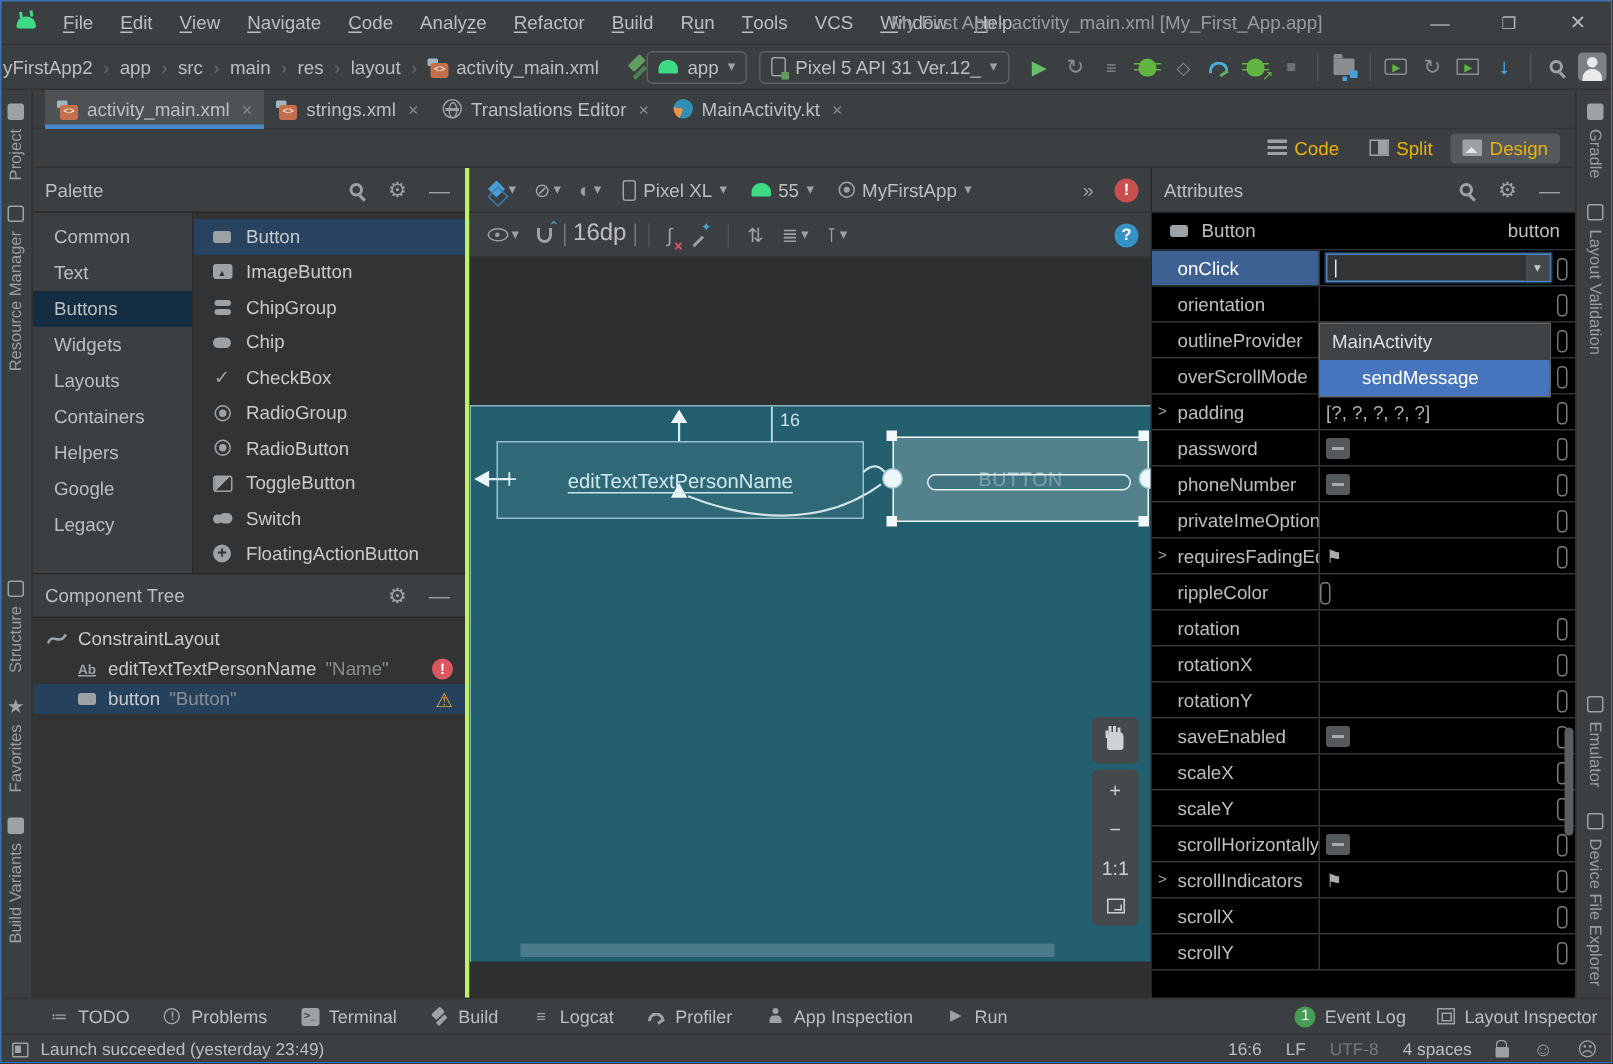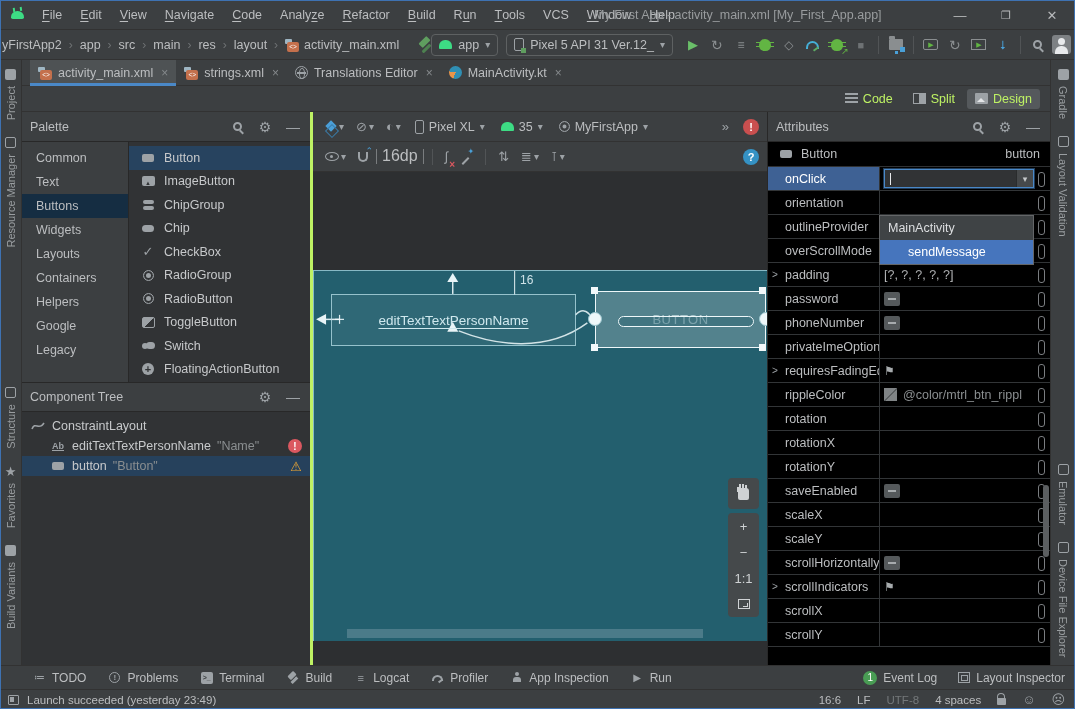--- a/index.html
+++ b/index.html
@@ -79,21 +79,21 @@
   .fi { width:14px; height:14px; position:relative; display:inline-block; }
   .fi-layout::before { content:""; position:absolute; left:0; top:1px; width:7px; height:5px; background:#9fb6c3; border-radius:1px; }
   .fi-layout::after { content:"<>"; position:absolute; left:2px; top:4px; width:12px; height:10px; background:#c4704c; border-radius:2px; color:#fff; font-size:6.5px; display:flex; align-items:center; justify-content:center; }
   .fi-globe { border:1.5px solid #9da2a6; border-radius:50%; width:13px; height:13px; }
   .fi-globe::before { content:""; position:absolute; left:1px; right:1px; top:5px; height:1.5px; background:#9da2a6; }
   .fi-globe::after { content:""; position:absolute; left:3.5px; top:0.5px; width:4px; height:9.5px; border:1.5px solid #9da2a6; border-radius:50%; }
   .fi-kotlin { border-radius:50%; width:13px; height:13px; background:conic-gradient(from 200deg,#e8954a 0 80deg,#2f8fb4 80deg 360deg); }
 
   
   .moderow { height:26px; background:#3c3f41; display:flex; align-items:center; justify-content:flex-end; gap:4px; padding-right:10px; border-bottom:1px solid #323232; }
-  .mbtn { display:flex; align-items:center; gap:5px; padding:3px 8px; border-radius:3px; color:#bef264; font-size:12.5px; }
+  .mbtn { display:flex; align-items:center; gap:5px; padding:3px 8px; border-radius:3px; color:#eab308; font-size:12.5px; }
   .mbtn.sel { background:#55595c; }
   .mico { width:13px; height:11px; display:inline-block; }
   .mico-code { background:linear-gradient(#9da2a6 0 2px,transparent 2px 4px,#9da2a6 4px 6px,transparent 6px 8px,#9da2a6 8px 10px,transparent 10px); }
   .mico-split { background:linear-gradient(90deg,transparent 0 45%,#9da2a6 45% 100%); border:1.5px solid #9da2a6; }
   .mico-design { background:#9da2a6; border-radius:1px; position:relative; }
   .mico-design::after { content:""; position:absolute; left:2px; bottom:2px; border-left:4px solid transparent; border-right:4px solid transparent; border-bottom:4px solid #e4e6e8; }
 
   
   .workspace { flex:1; display:flex; min-height:0; }
 
@@ -564,21 +564,21 @@
               </span>
             <span class="dico">⊘<span class="dda">▾</span></span>
             <span class="dico">◐<span class="dda">▾</span></span>
             <span class="dcombo">
                 <span class="phoneic"></span>
                 <span>Pixel XL</span>
                 <span class="dda">▾</span>
               </span>
             <span class="dcombo">
                 <span class="ic-android-head"></span>
-                <span>35</span>
+                <span>55</span>
                 <span class="dda">▾</span>
               </span>
             <span class="dcombo">
                 <span class="themeic"></span>
                 <span>MyFirstApp</span>
                 <span class="dda">▾</span>
               </span>
             <span class="vspacer"></span>
             <span class="dico">»</span>
             <span class="errbadge">!</span>
@@ -740,24 +740,20 @@
                 </div>
                 <div class="avalue">
                   <span class="flagic">⚑</span>
                 </div>
                 <span class="picker"></span>
               </div>
               <div class="arow">
                 <div class="alabel">
                   <span>rippleColor</span>
                 </div>
-                <div class="avalue">
-                  <span class="swatch"></span>
-                  <span class="avaltext dim">@color/mtrl_btn_rippl</span>
-                </div>
                 <span class="picker"></span>
               </div>
               <div class="arow">
                 <div class="alabel">
                   <span>rotation</span>
                 </div>
                 <div class="avalue"></div>
                 <span class="picker"></span>
               </div>
               <div class="arow">

